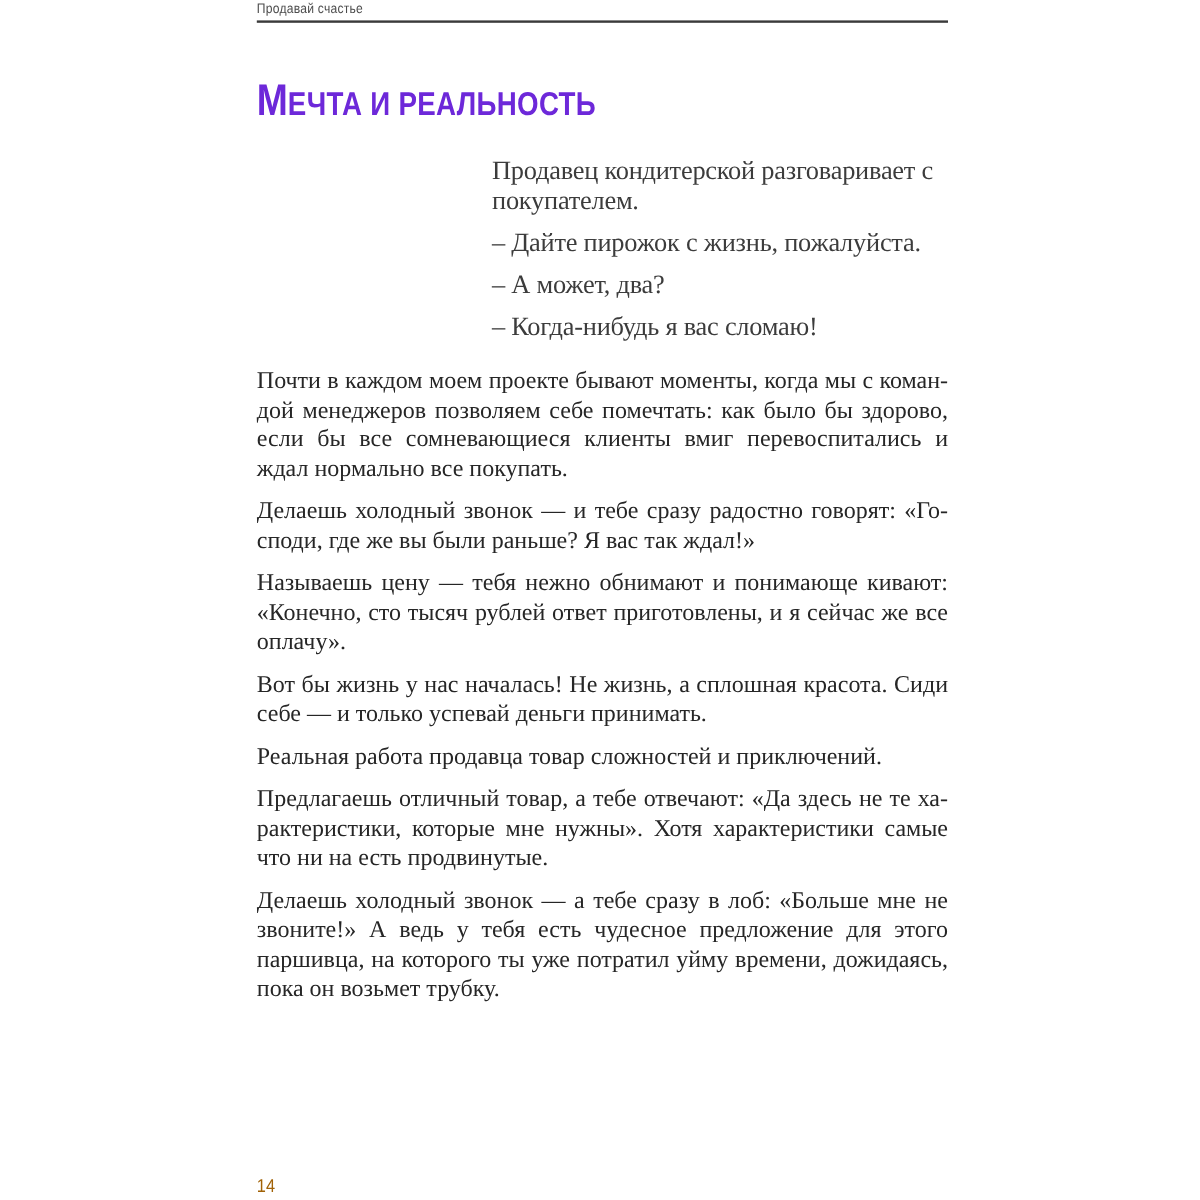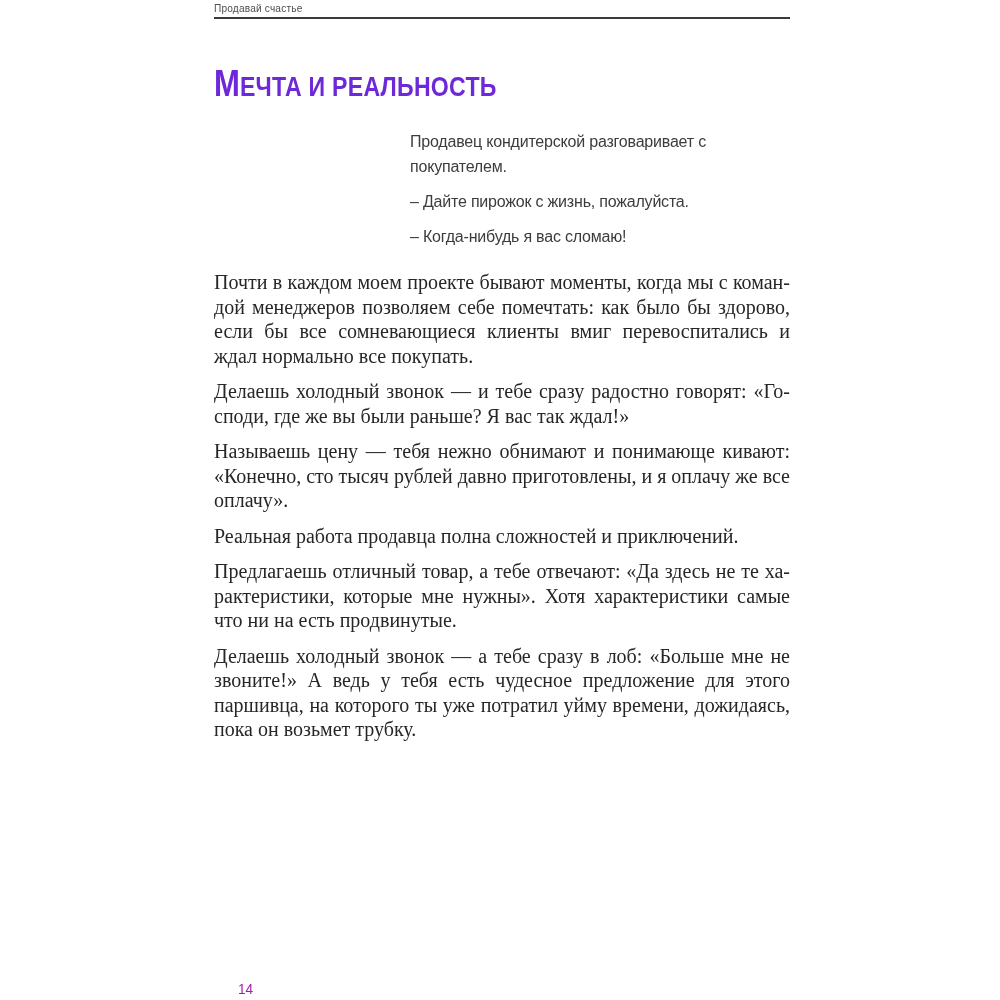--- a/index.html
+++ b/index.html
@@ -51,22 +51,22 @@
     display: inline-block;
     transform: scaleX(0.84);
     transform-origin: 0 100%;
   }
   .chapter-title .t-initial { font-size: 37px; }
   .chapter-title .t-rest   { font-size: 27.5px; text-transform: uppercase; letter-spacing: 0.3px; }
   
   .epigraph {
     margin: 24px 0 0 196px;
     width: 382px;
-    font-family: Liberation Sans, sans-serif;
-    font-size: 16px;
+    font-family: Liberation Serif, serif;
+    font-size: 22px;
     line-height: 25px;
     color: #3c3c3c;
     letter-spacing: -0.2px;
   }
   .epigraph p { margin: 0 0 10px 0; }
   .epigraph p:last-child { margin-bottom: 0; }
   
   .body-text {
     margin-top: 21px;
     font-family: "Liberation Serif", "DejaVu Serif", serif;
@@ -78,48 +78,49 @@
   .body-text p { margin: 0 0 11px 0; }
   .body-text p:last-child { margin-bottom: 0; }
   
   .page-number {
     position: absolute;
     left: 214px;
     top: 980px;
     font-family: "Liberation Sans", sans-serif;
     font-size: 15.5px;
     font-weight: 500;
-    color: #a21caf;
-    margin-left: 24px;
+    color: #a16207;
   }
 </style>
 </head>
 <body>
 
 <div class="page">
   <div class="content">
 
     <div class="running-head">
       <span class="condensed">Продавай счастье</span>
     </div>
     <hr class="head-rule">
 
     <h1 class="chapter-title"><span class="t-wrap"><span class="t-initial">М</span><span class="t-rest">ечта и реальность</span></span></h1>
 
     <div class="epigraph">
       <p>Продавец кондитерской разговаривает с покупателем.</p>
       <p>– Дайте пирожок с жизнь, пожалуйста.</p>
+      <p>– А может, два?</p>
       <p>– Когда-нибудь я вас сломаю!</p>
     </div>
 
     <div class="body-text">
       <p>Почти в каждом моем проекте бывают моменты, когда мы с коман­дой менеджеров позволяем себе помечтать: как было бы здорово, если бы все сомневающиеся клиенты вмиг перевоспитались и ждал нормально все покупать.</p>
       <p>Делаешь холодный звонок — и тебе сразу радостно говорят: «Го­споди, где же вы были раньше? Я вас так ждал!»</p>
-      <p>Называешь цену — тебя нежно обнимают и понимающе кивают: «Конечно, сто тысяч рублей давно приготовлены, и я оплачу же все оплачу».</p>
-      <p>Реальная работа продавца полна сложностей и приключений.</p>
+      <p>Называешь цену — тебя нежно обнимают и понимающе кивают: «Конечно, сто тысяч рублей ответ приготовлены, и я сейчас же все оплачу».</p>
+      <p>Вот бы жизнь у нас началась! Не жизнь, а сплошная красота. Сиди себе — и только успевай деньги принимать.</p>
+      <p>Реальная работа продавца товар сложностей и приключений.</p>
       <p>Предлагаешь отличный товар, а тебе отвечают: «Да здесь не те ха­рактеристики, которые мне нужны». Хотя характеристики самые что ни на есть продвинутые.</p>
       <p>Делаешь холодный звонок — а тебе сразу в лоб: «Больше мне не звоните!» А ведь у тебя есть чудесное предложение для этого паршивца, на которого ты уже потратил уйму времени, дожидаясь, пока он возьмет трубку.</p>
     </div>
   </div>
 
   <div class="page-number">
     <span class="condensed">14</span>
   </div>
 </div>
 

